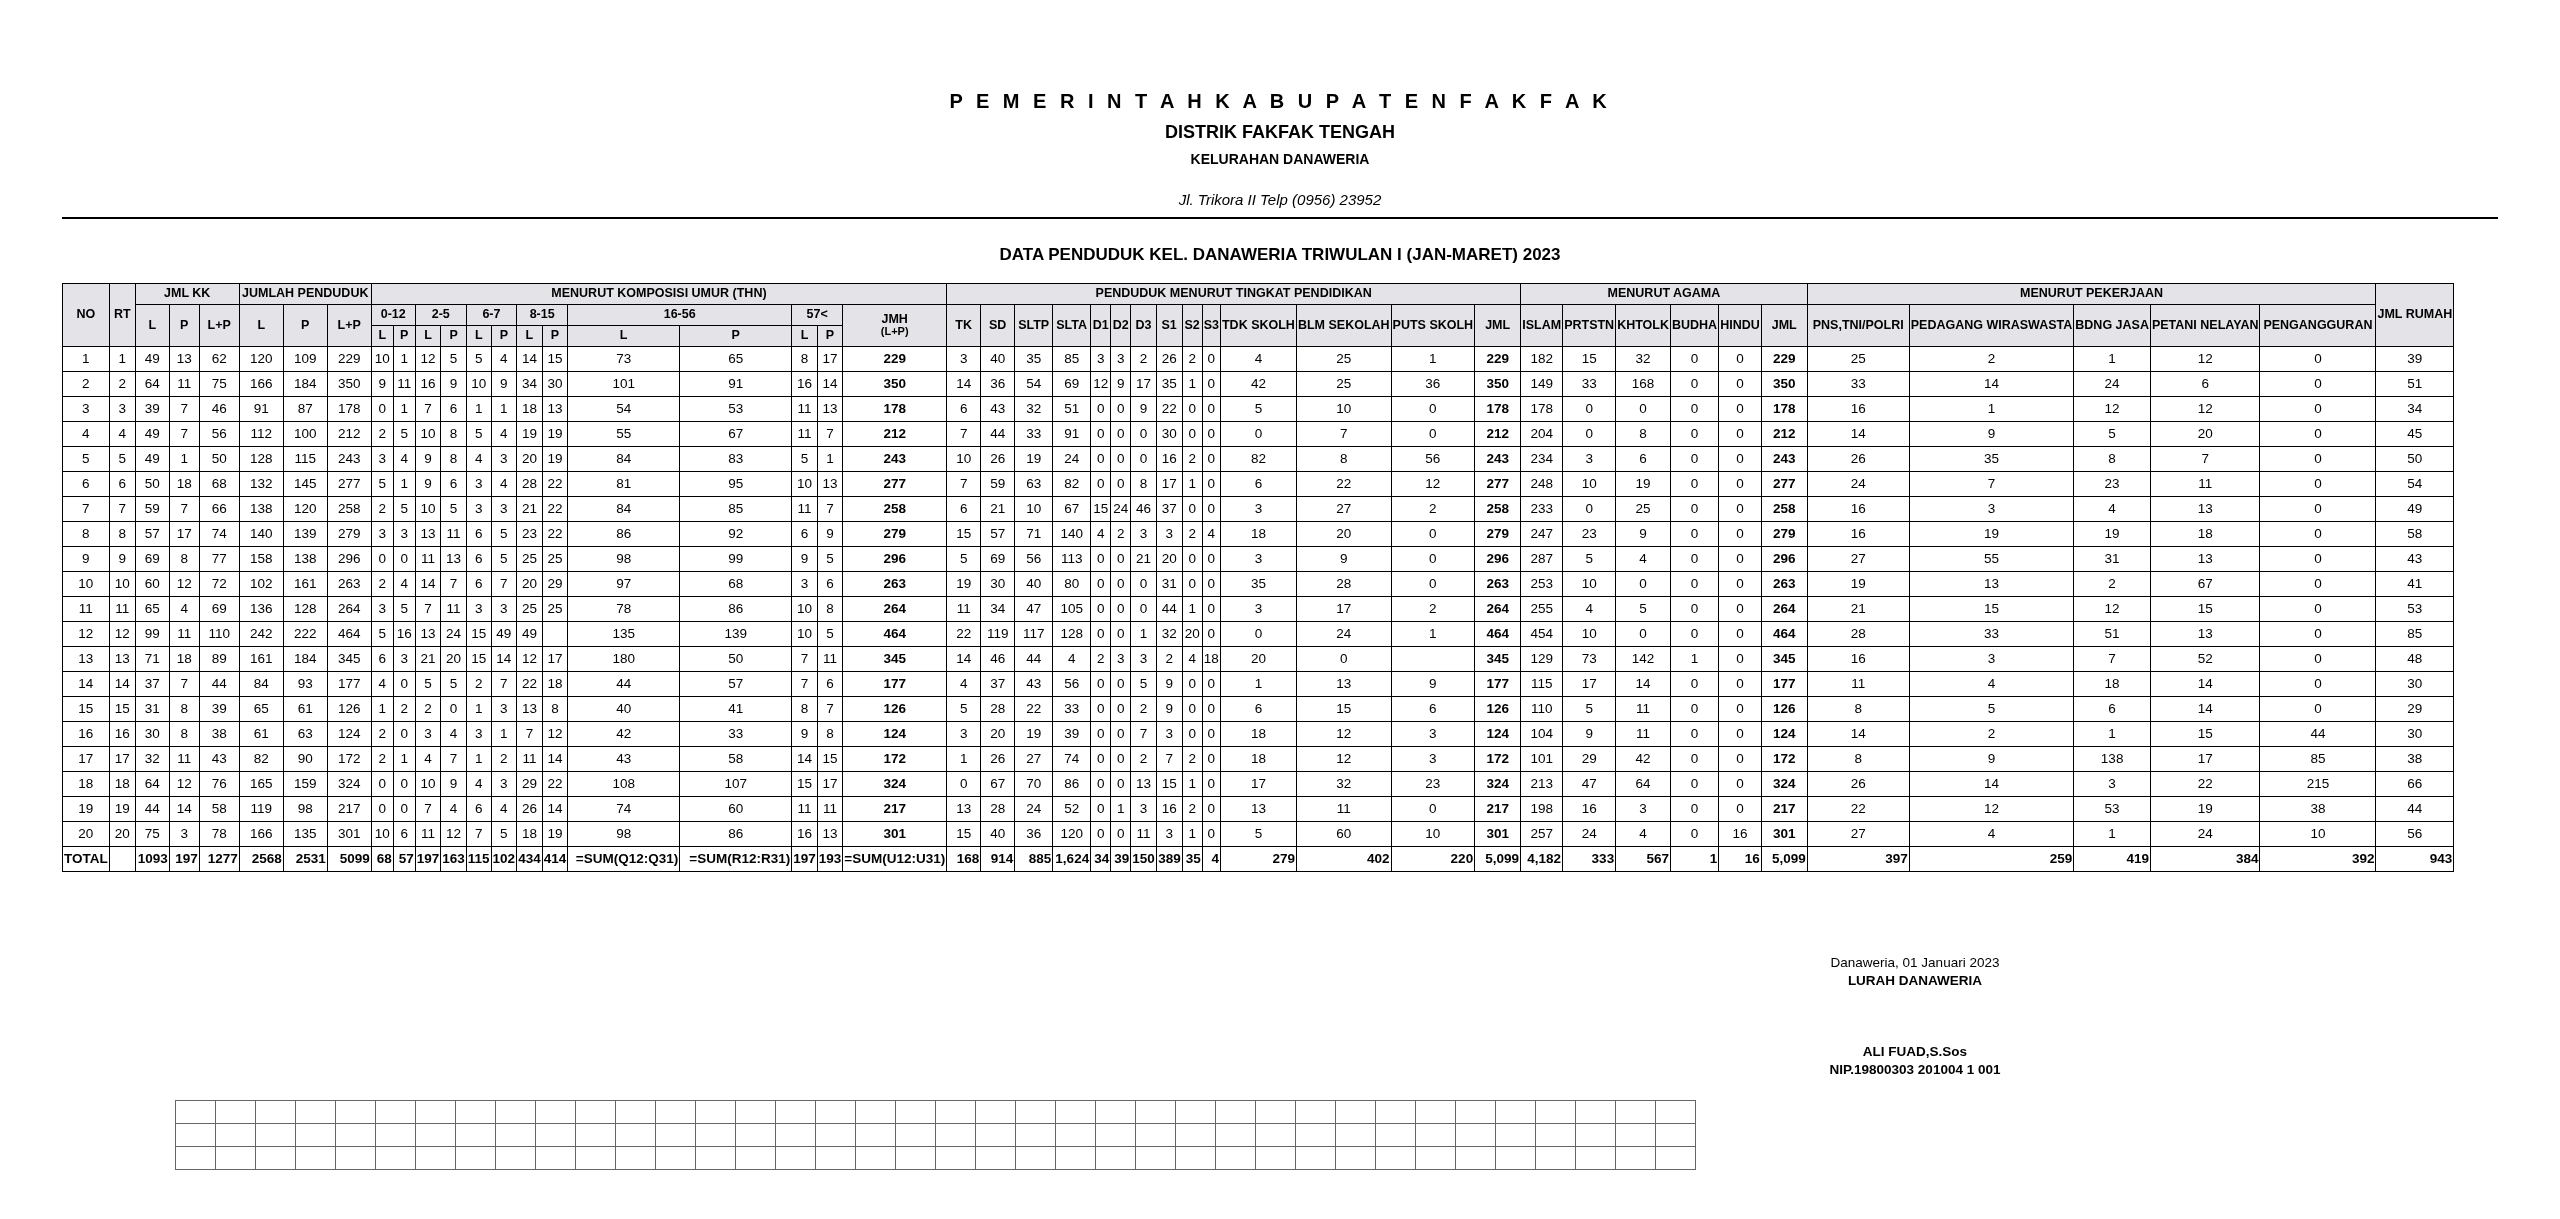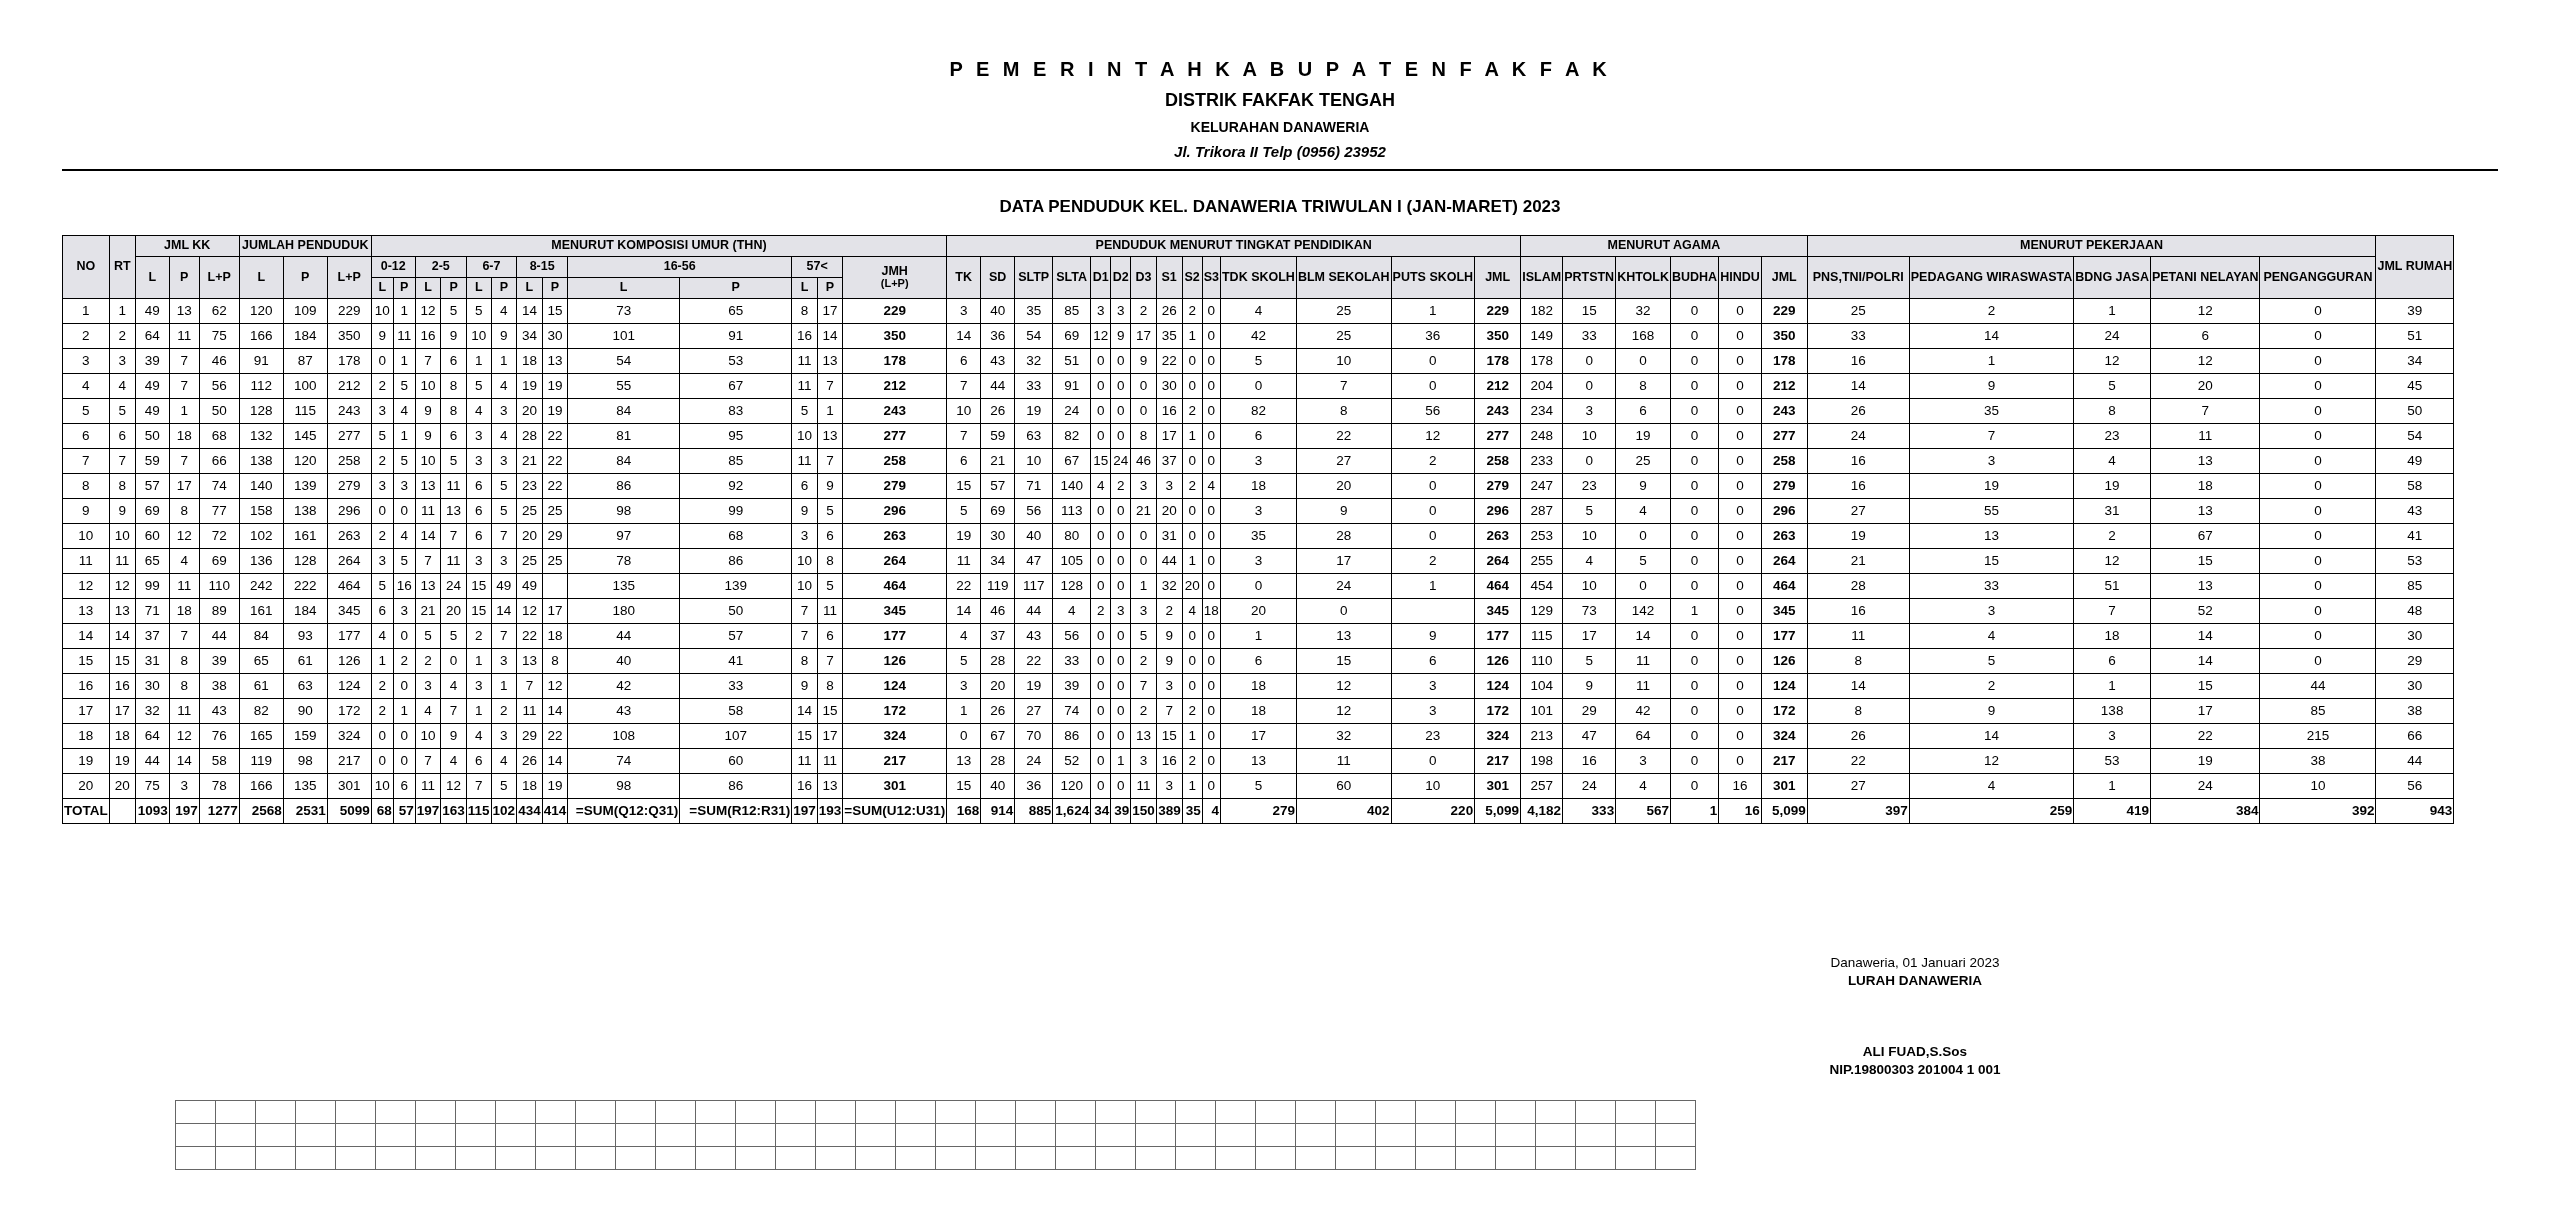--- a/index.html
+++ b/index.html
@@ -6,25 +6,25 @@
   body{
     width:2560px;height:1219px;
     background:#ffffff;
     font-family:"Liberation Sans", sans-serif;
     color:#000;
     -webkit-font-smoothing:antialiased;
   }
   .page{position:relative;width:2560px;height:1219px;overflow:hidden;}
 
   
-  .hdr{text-align:center;padding-top:58px;}
+  .hdr{text-align:center;padding-top:90px;}
   .hdr .l1{font-size:20px;font-weight:bold;letter-spacing:4px;}
   .hdr .l2{font-size:18px;font-weight:bold;margin-top:9px;}
   .hdr .l3{font-size:14px;font-weight:bold;margin-top:8px;}
-  .hdr .l4{font-size:15px;font-weight:bold;font-style:italic;margin-top:8px;}
+  .hdr .l4{font-size:15px;font-weight:normal;font-style:italic;margin-top:24px;}
   .rule{border-top:2px solid #000;margin:9px 62px 0 62px;}
   .subtitle{text-align:center;font-size:17px;font-weight:bold;margin-top:26px;}
 
   
   .tblwrap{margin:18px 0 0 62px;width:2436px;}
   table.main{border-collapse:collapse;table-layout:fixed;font-size:13px;}
   table.main th, table.main td{
     border:1px solid #000;
     text-align:center;
     vertical-align:middle;

